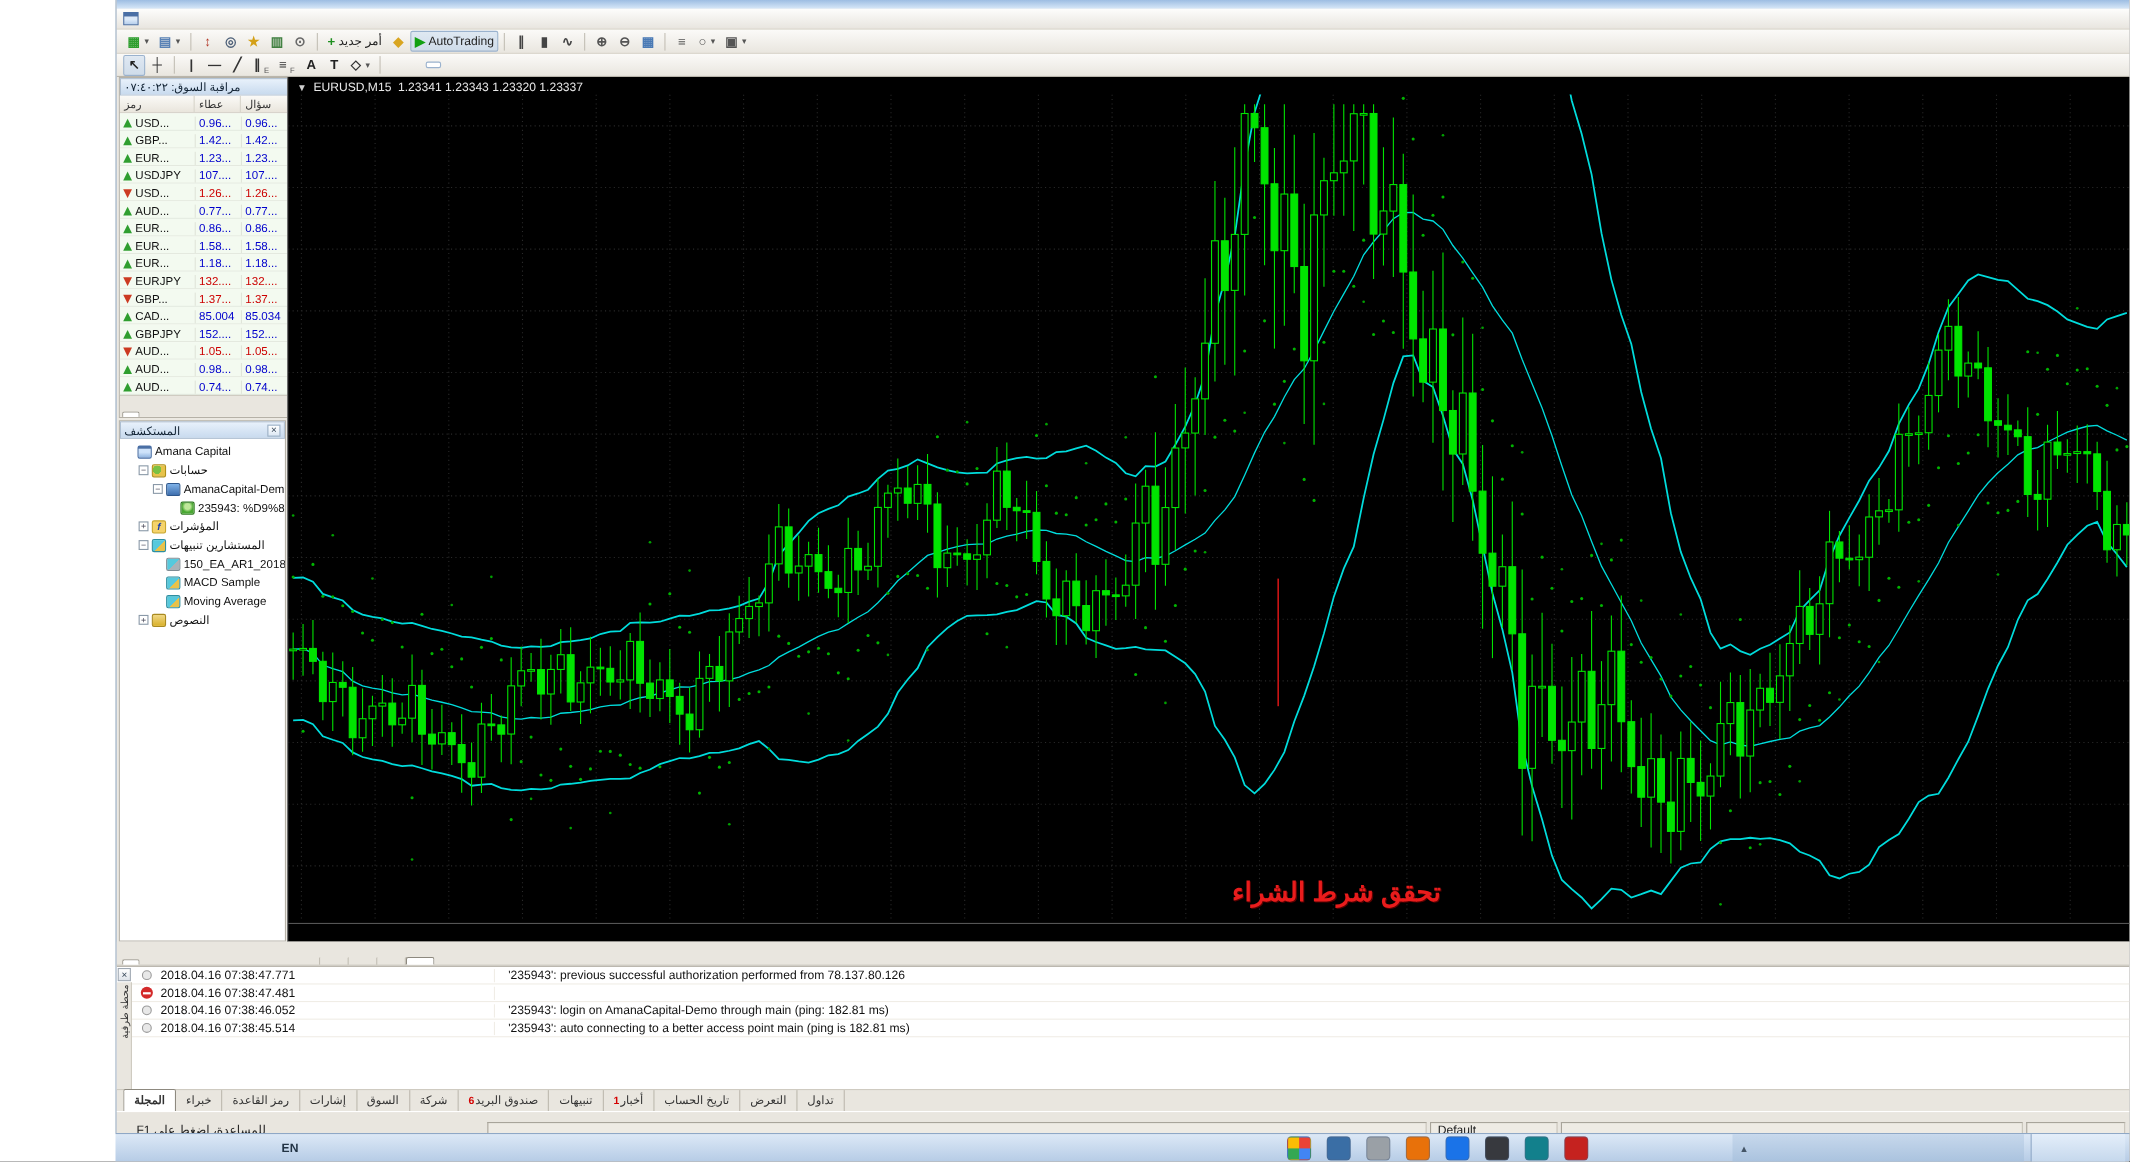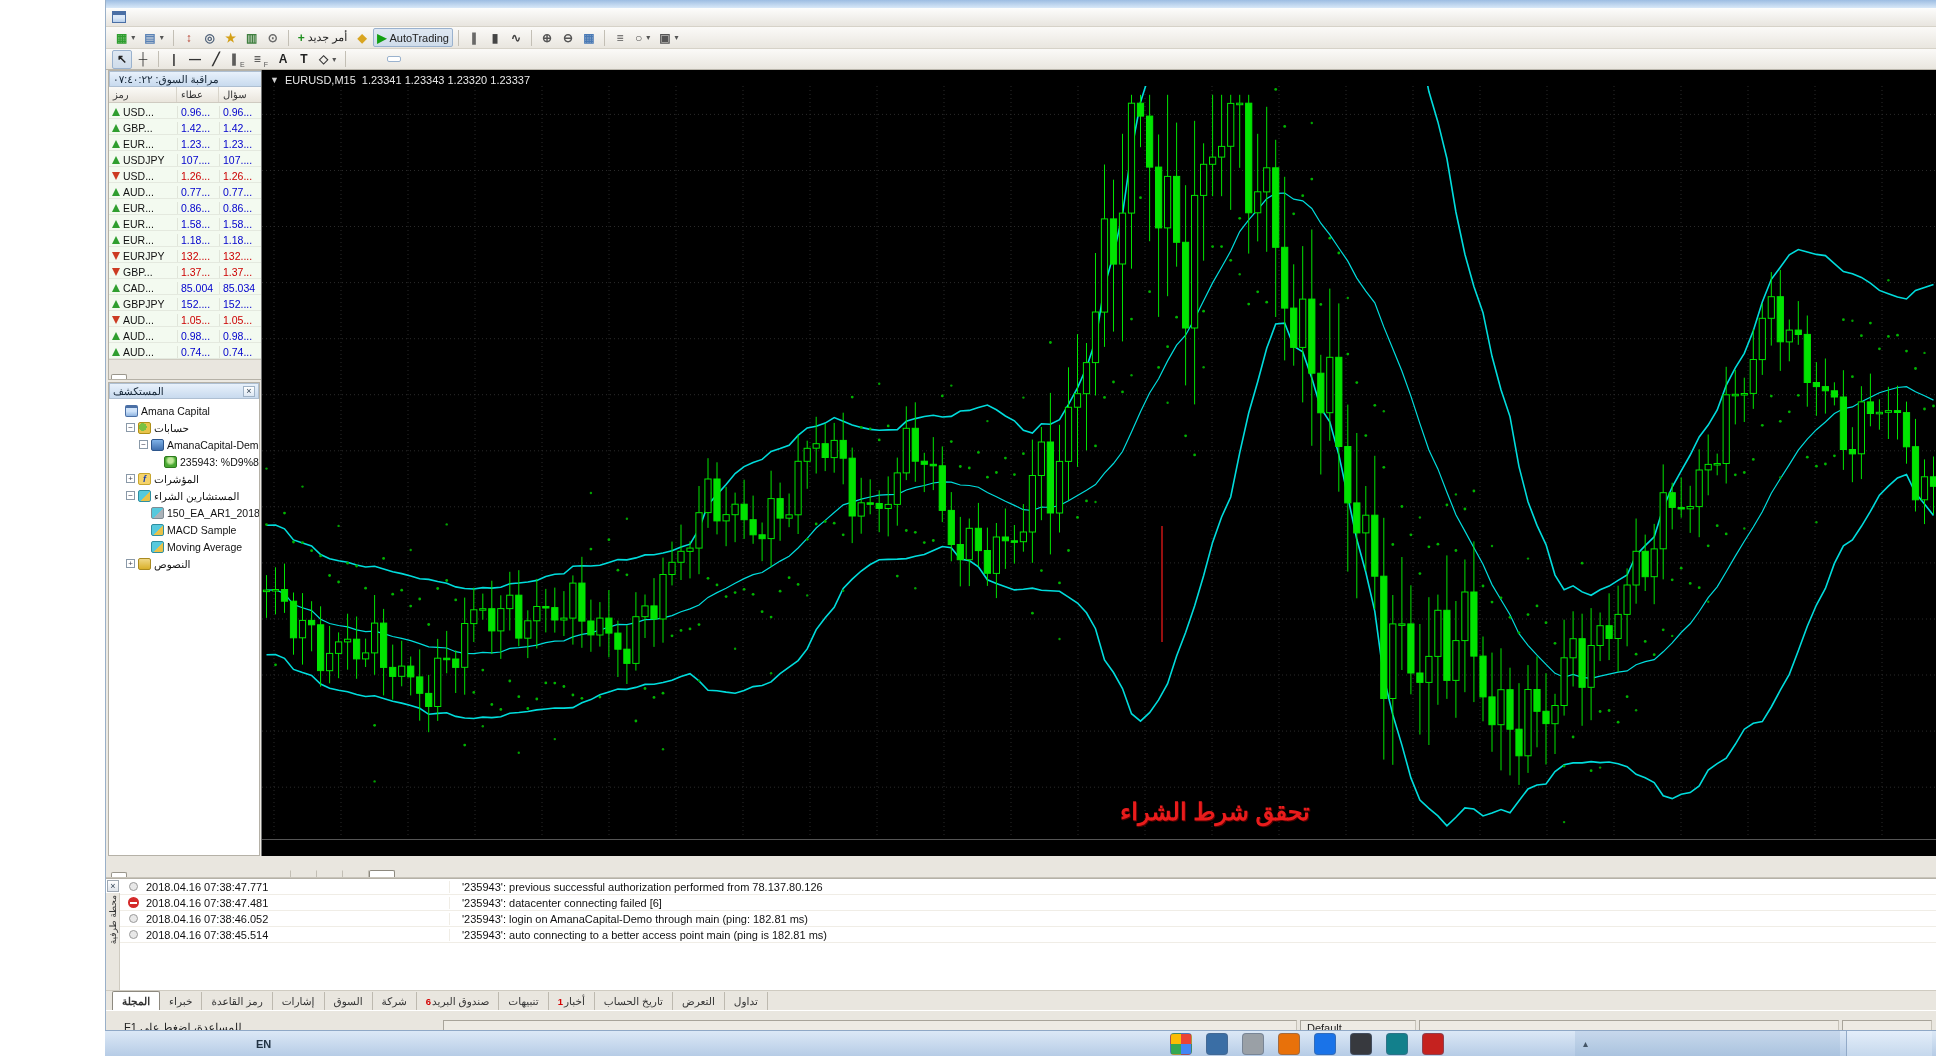--- a/index.html
+++ b/index.html
@@ -418,21 +418,21 @@
             <span dir="auto">235943: %D9%8A</span>
           </div>
           <div class="titem" style="padding-left: 17px;">
             <span class="exp">+</span>
             <span class="nico ic-indicators">f</span>
             <span dir="auto">المؤشرات</span>
           </div>
           <div class="titem" style="padding-left: 17px;">
             <span class="exp">−</span>
             <span class="nico ic-experts"></span>
-            <span dir="auto">المستشارين الشراء</span>
+            <span dir="auto">المستشارين تنبيهات</span>
           </div>
           <div class="titem" style="padding-left: 30px;">
             <span class="exp" style="visibility: hidden;"></span>
             <span class="nico ic-expert-grey"></span>
             <span dir="auto">150_EA_AR1_2018</span>
           </div>
           <div class="titem" style="padding-left: 30px;">
             <span class="exp" style="visibility: hidden;"></span>
             <span class="nico ic-experts"></span>
             <span dir="auto">MACD Sample</span>
@@ -1165,21 +1165,20 @@
                 <i class="jicon info"></i>
               </span>
               <span class="jtime">2018.04.16 07:38:47.771</span>
               <span class="jmsg">'235943': previous successful authorization performed from 78.137.80.126</span>
             </div>
             <div class="jrow">
               <span class="jic">
                 <i class="jicon error"></i>
               </span>
               <span class="jtime">2018.04.16 07:38:47.481</span>
-              <span class="jmsg">'235943': datacenter connecting failed [6]</span>
             </div>
             <div class="jrow">
               <span class="jic">
                 <i class="jicon info"></i>
               </span>
               <span class="jtime">2018.04.16 07:38:46.052</span>
               <span class="jmsg">'235943': login on AmanaCapital-Demo through main (ping: 182.81 ms)</span>
             </div>
             <div class="jrow">
               <span class="jic">

